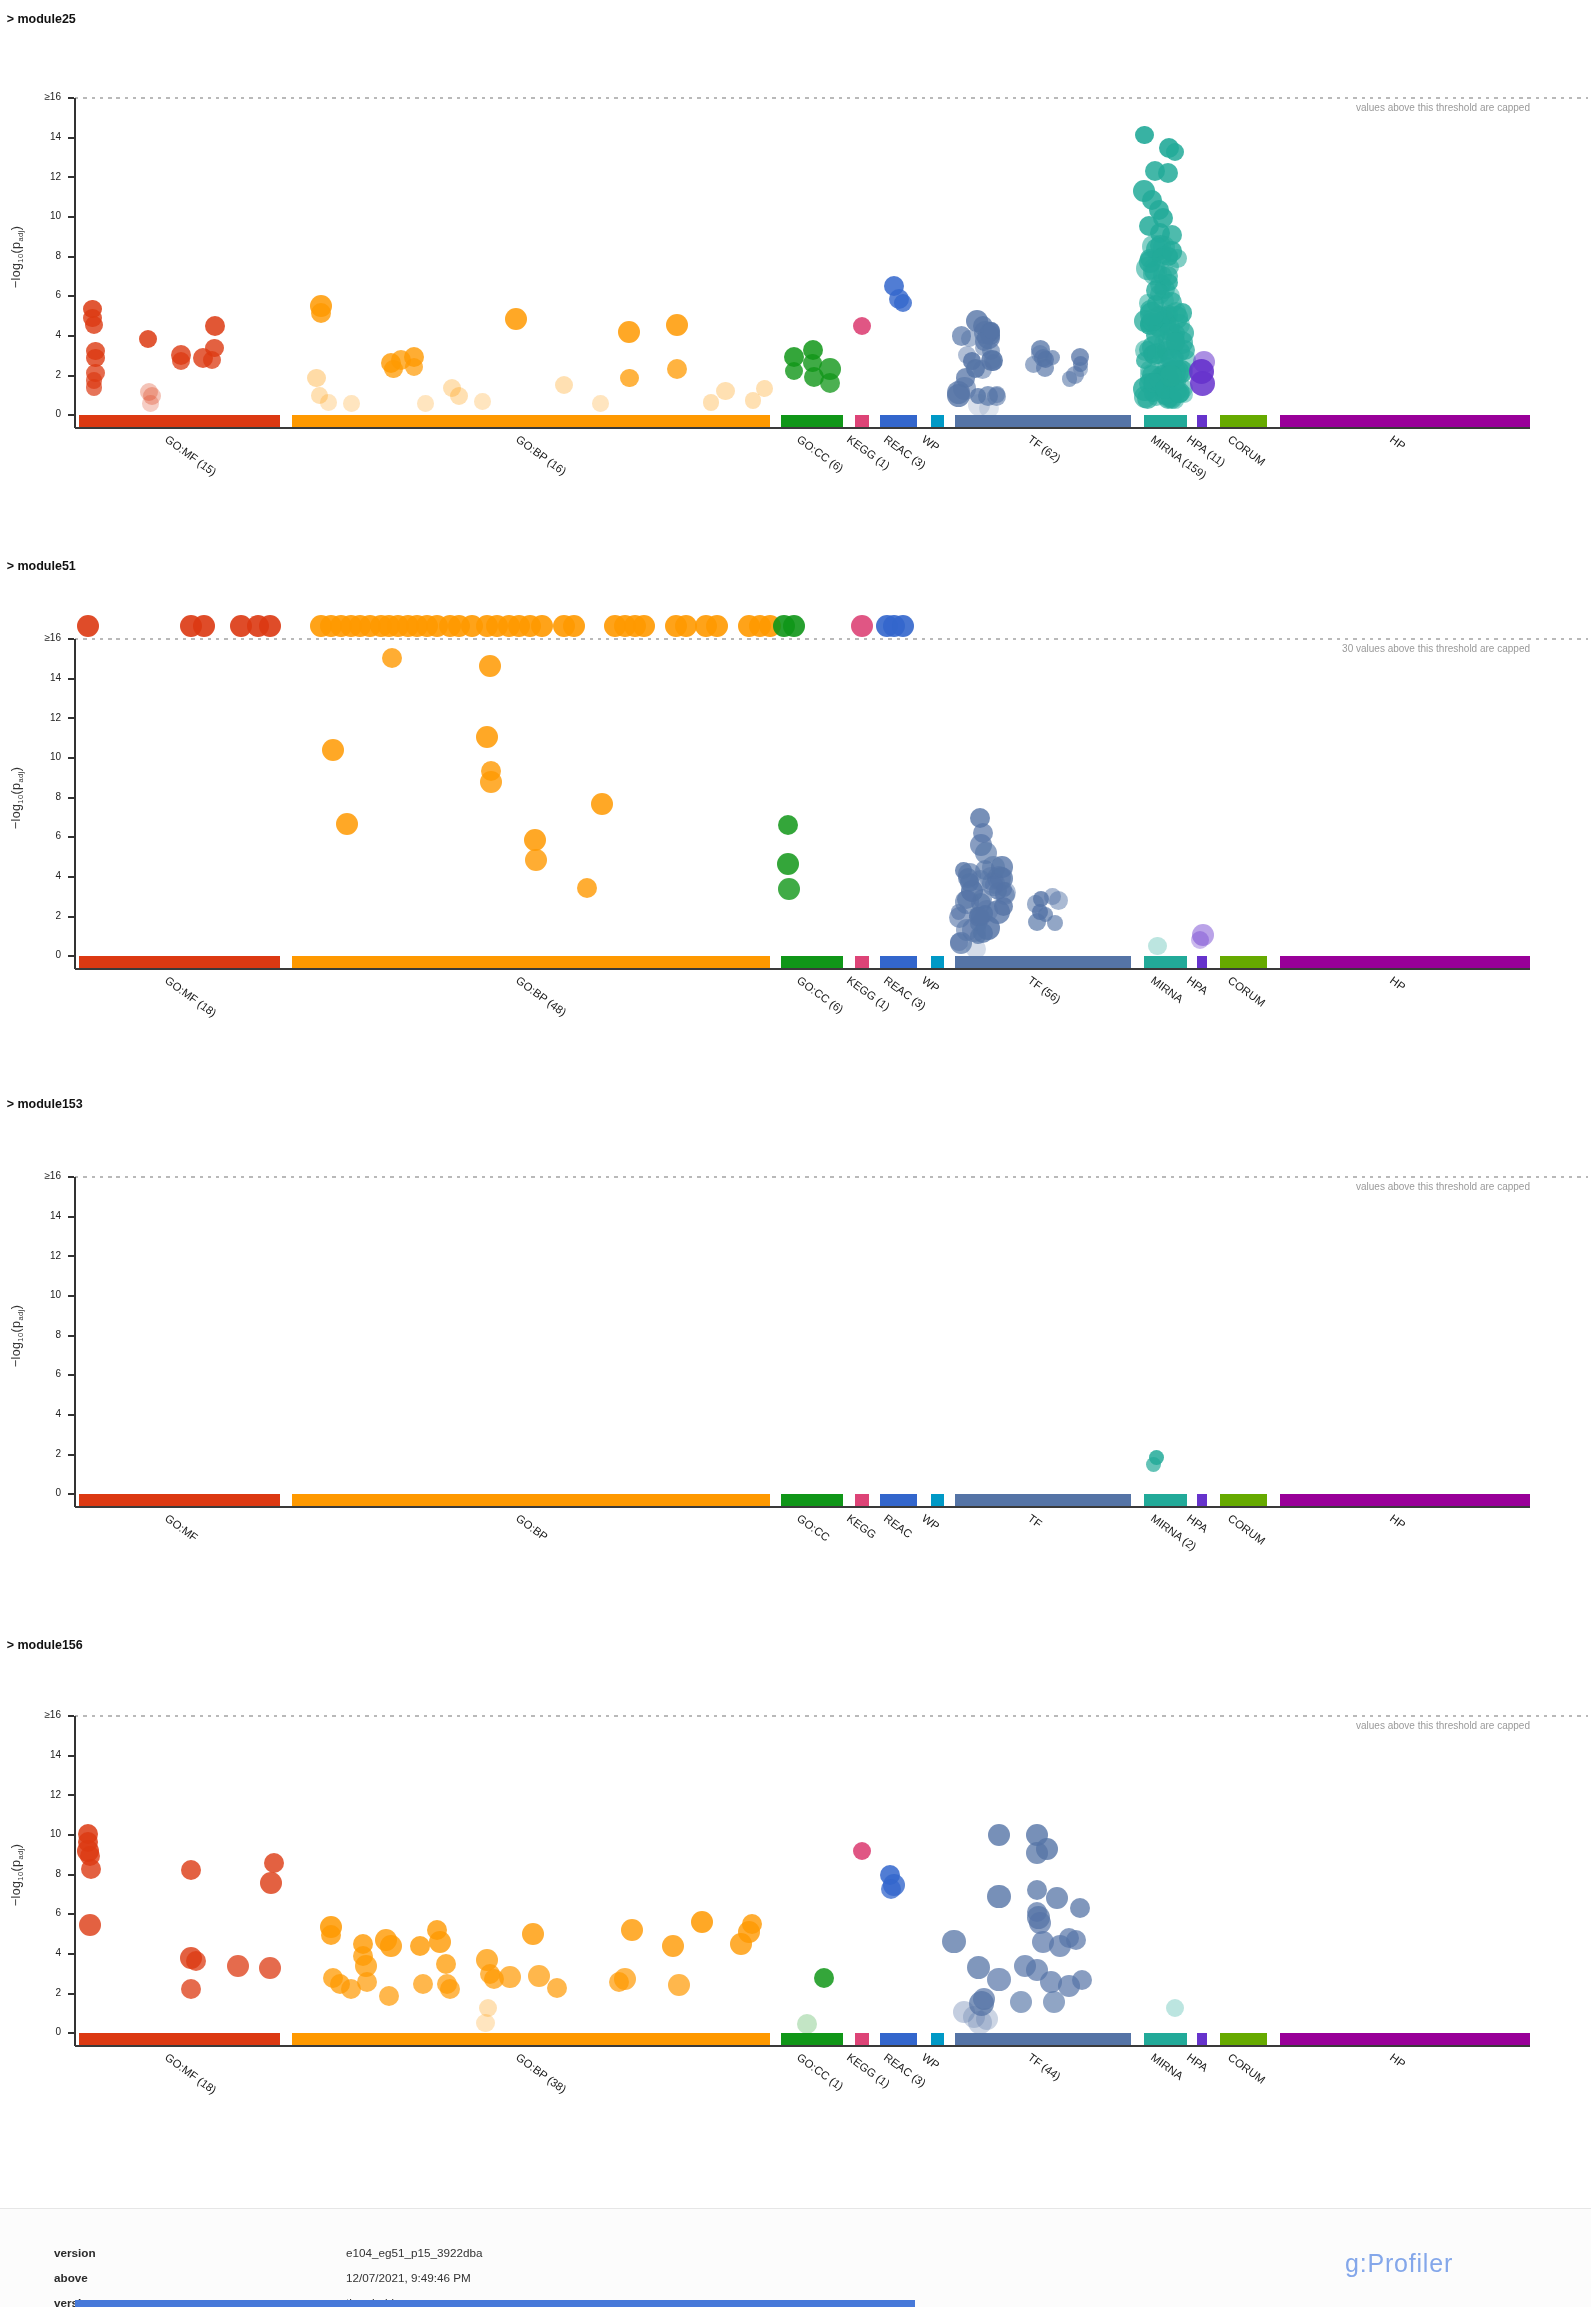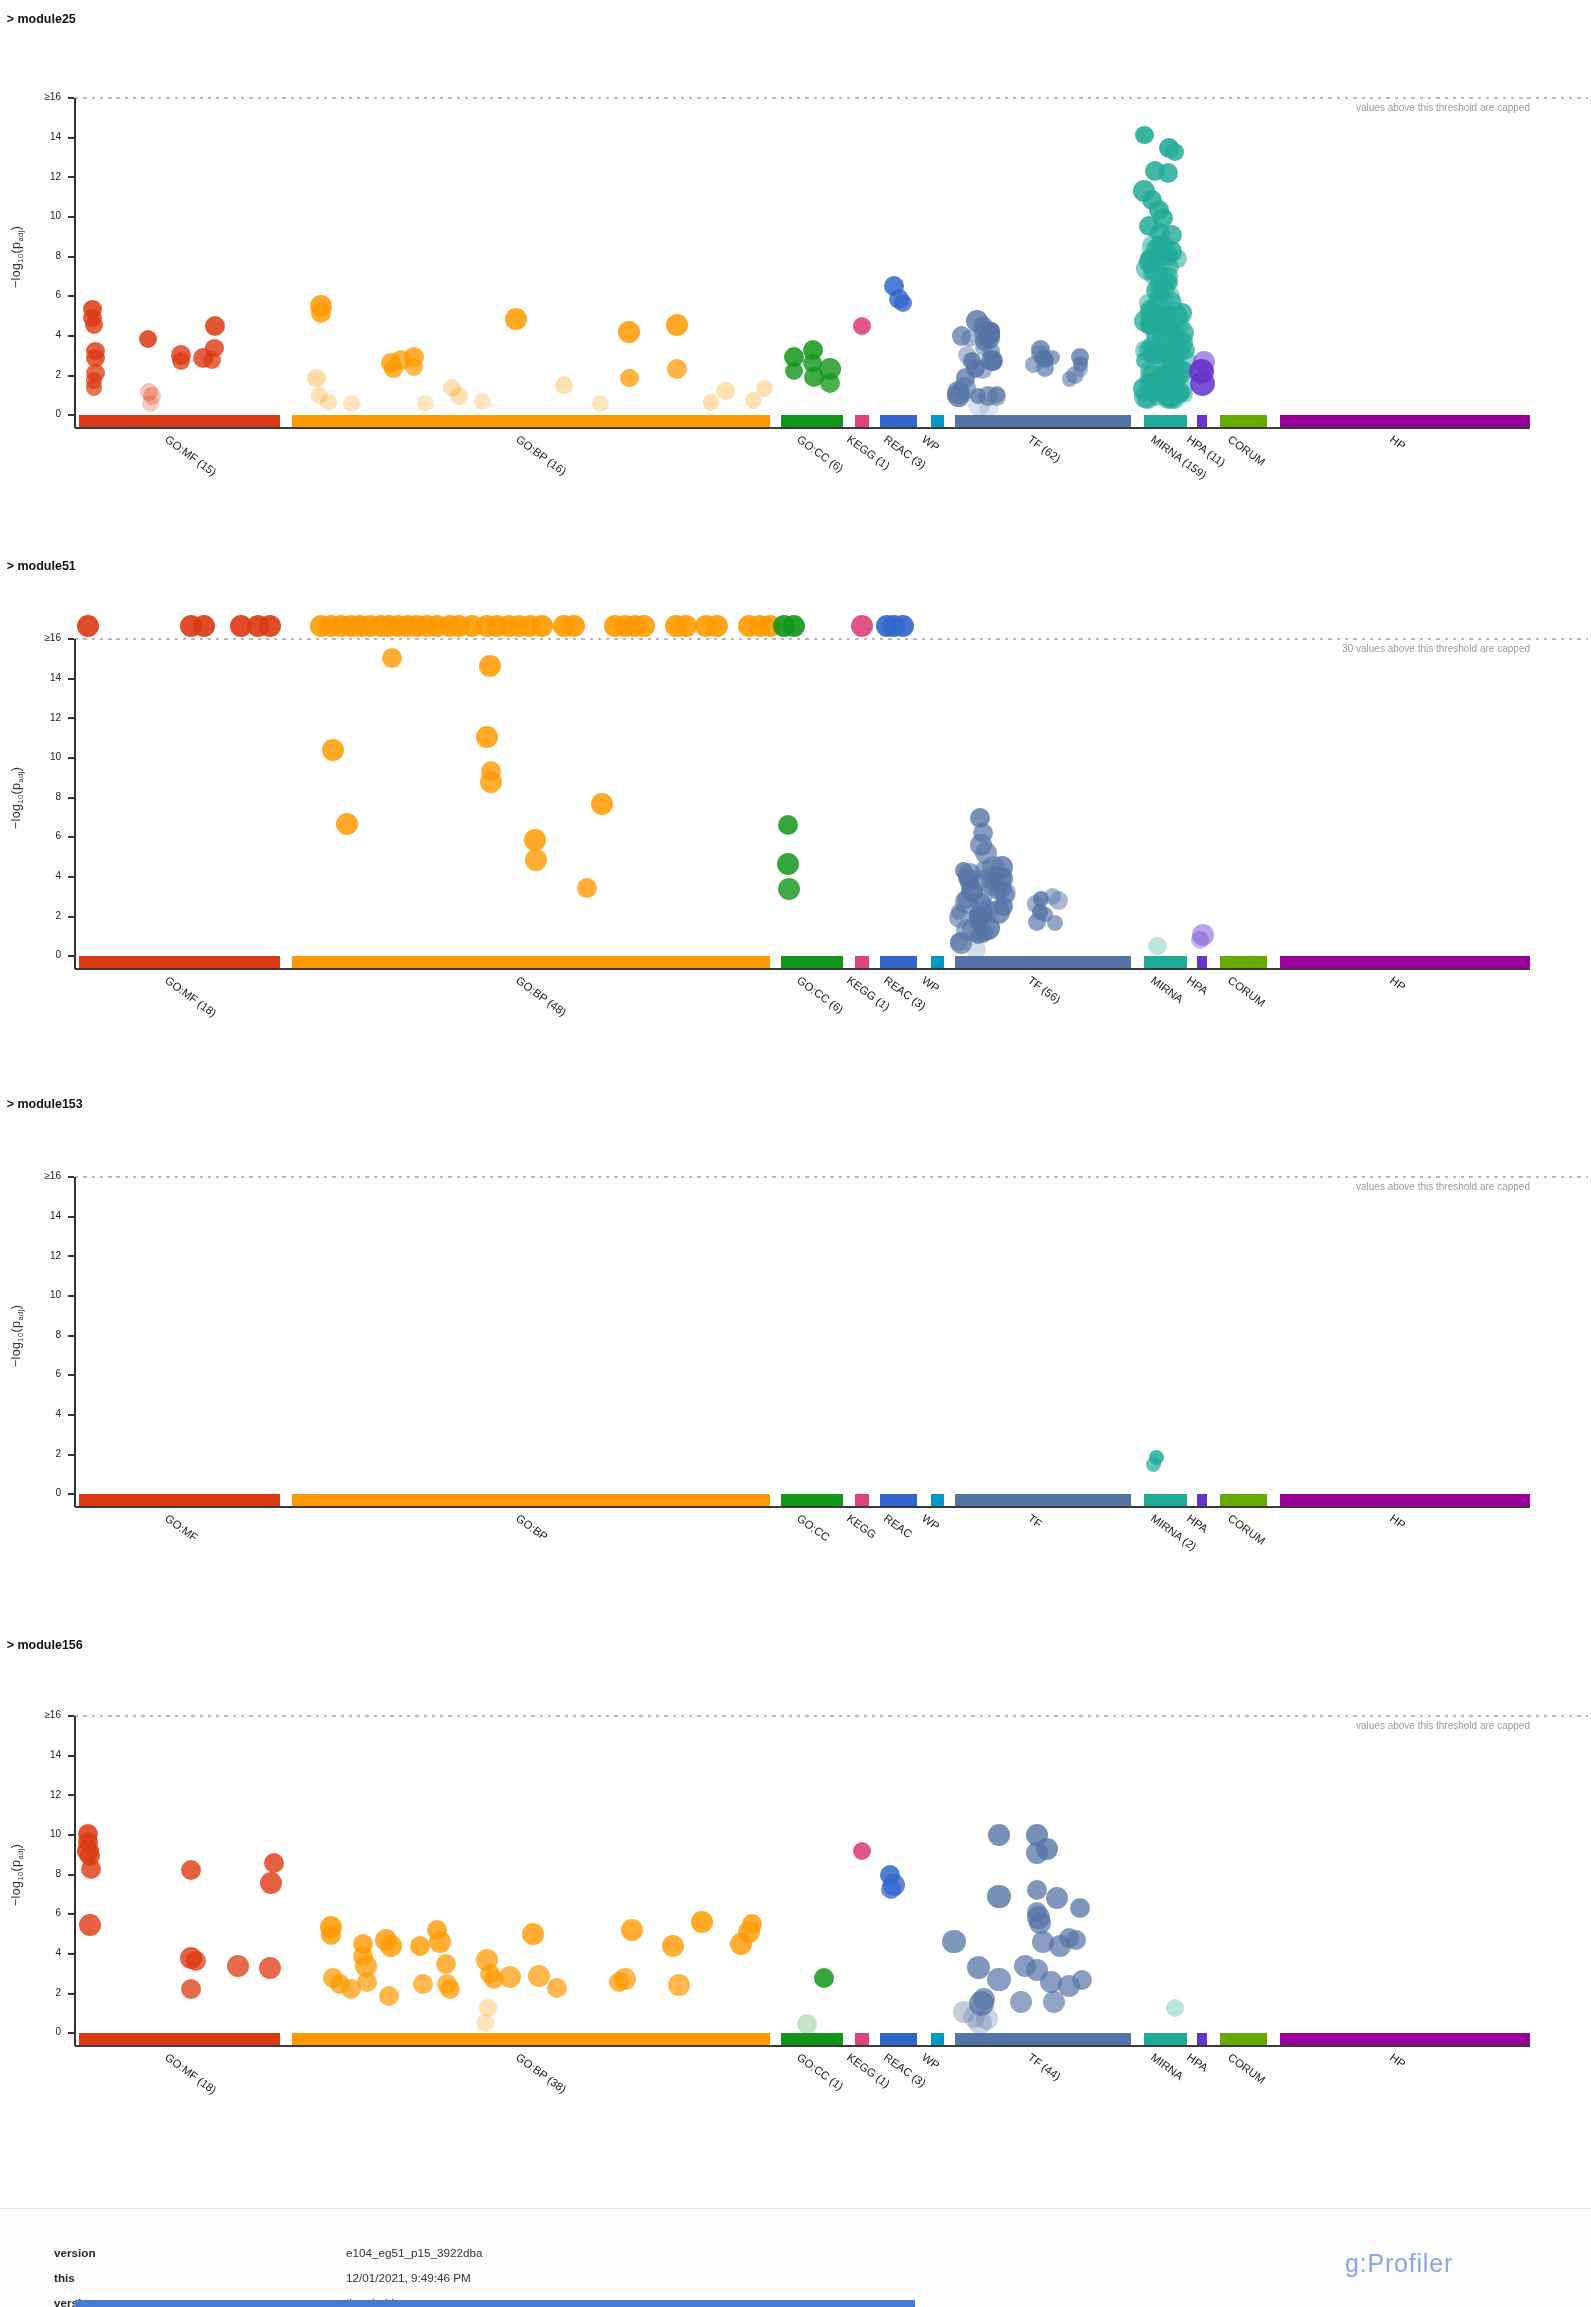--- a/index.html
+++ b/index.html
@@ -659,21 +659,21 @@
         <div class="dot" style="left: 62.7%; margin-left: -11px; top: 292px; height: 22px; width: 22px; background: rgb(85, 116, 166); opacity: 0.3;"></div>
         <div class="dot" style="left: 62.2%; margin-left: -11.7px; top: 295px; height: 23.4px; width: 23.4px; background: rgb(85, 116, 166); opacity: 0.3;"></div>
         <div class="dot" style="left: 75.6%; margin-left: -9.2px; top: 283px; height: 18.4px; width: 18.4px; background: rgb(34, 170, 153); opacity: 0.3;"></div>
       </div>
     </section>
   </main>
 
 <footer class="footer">
   <div class="f-row" style="top:37px">version</div>
   <div class="f-val" style="top:37px">e104_eg51_p15_3922dba</div>
-  <div class="f-row" style="top:62px">this</div>
-  <div class="f-val" style="top:62px">12/01/2021, 9:49:46 PM</div>
+  <div class="f-row" style="top:62px">above</div>
+  <div class="f-val" style="top:62px">12/07/2021, 9:49:46 PM</div>
   <div class="f-row" style="top:87px">version</div>
   <div class="f-val" style="top:87px">threshold</div>
   <div class="logo">g:Profiler</div>
 </footer>
 
 <div class="bottom-strip"></div>
 
 
 </body></html>

